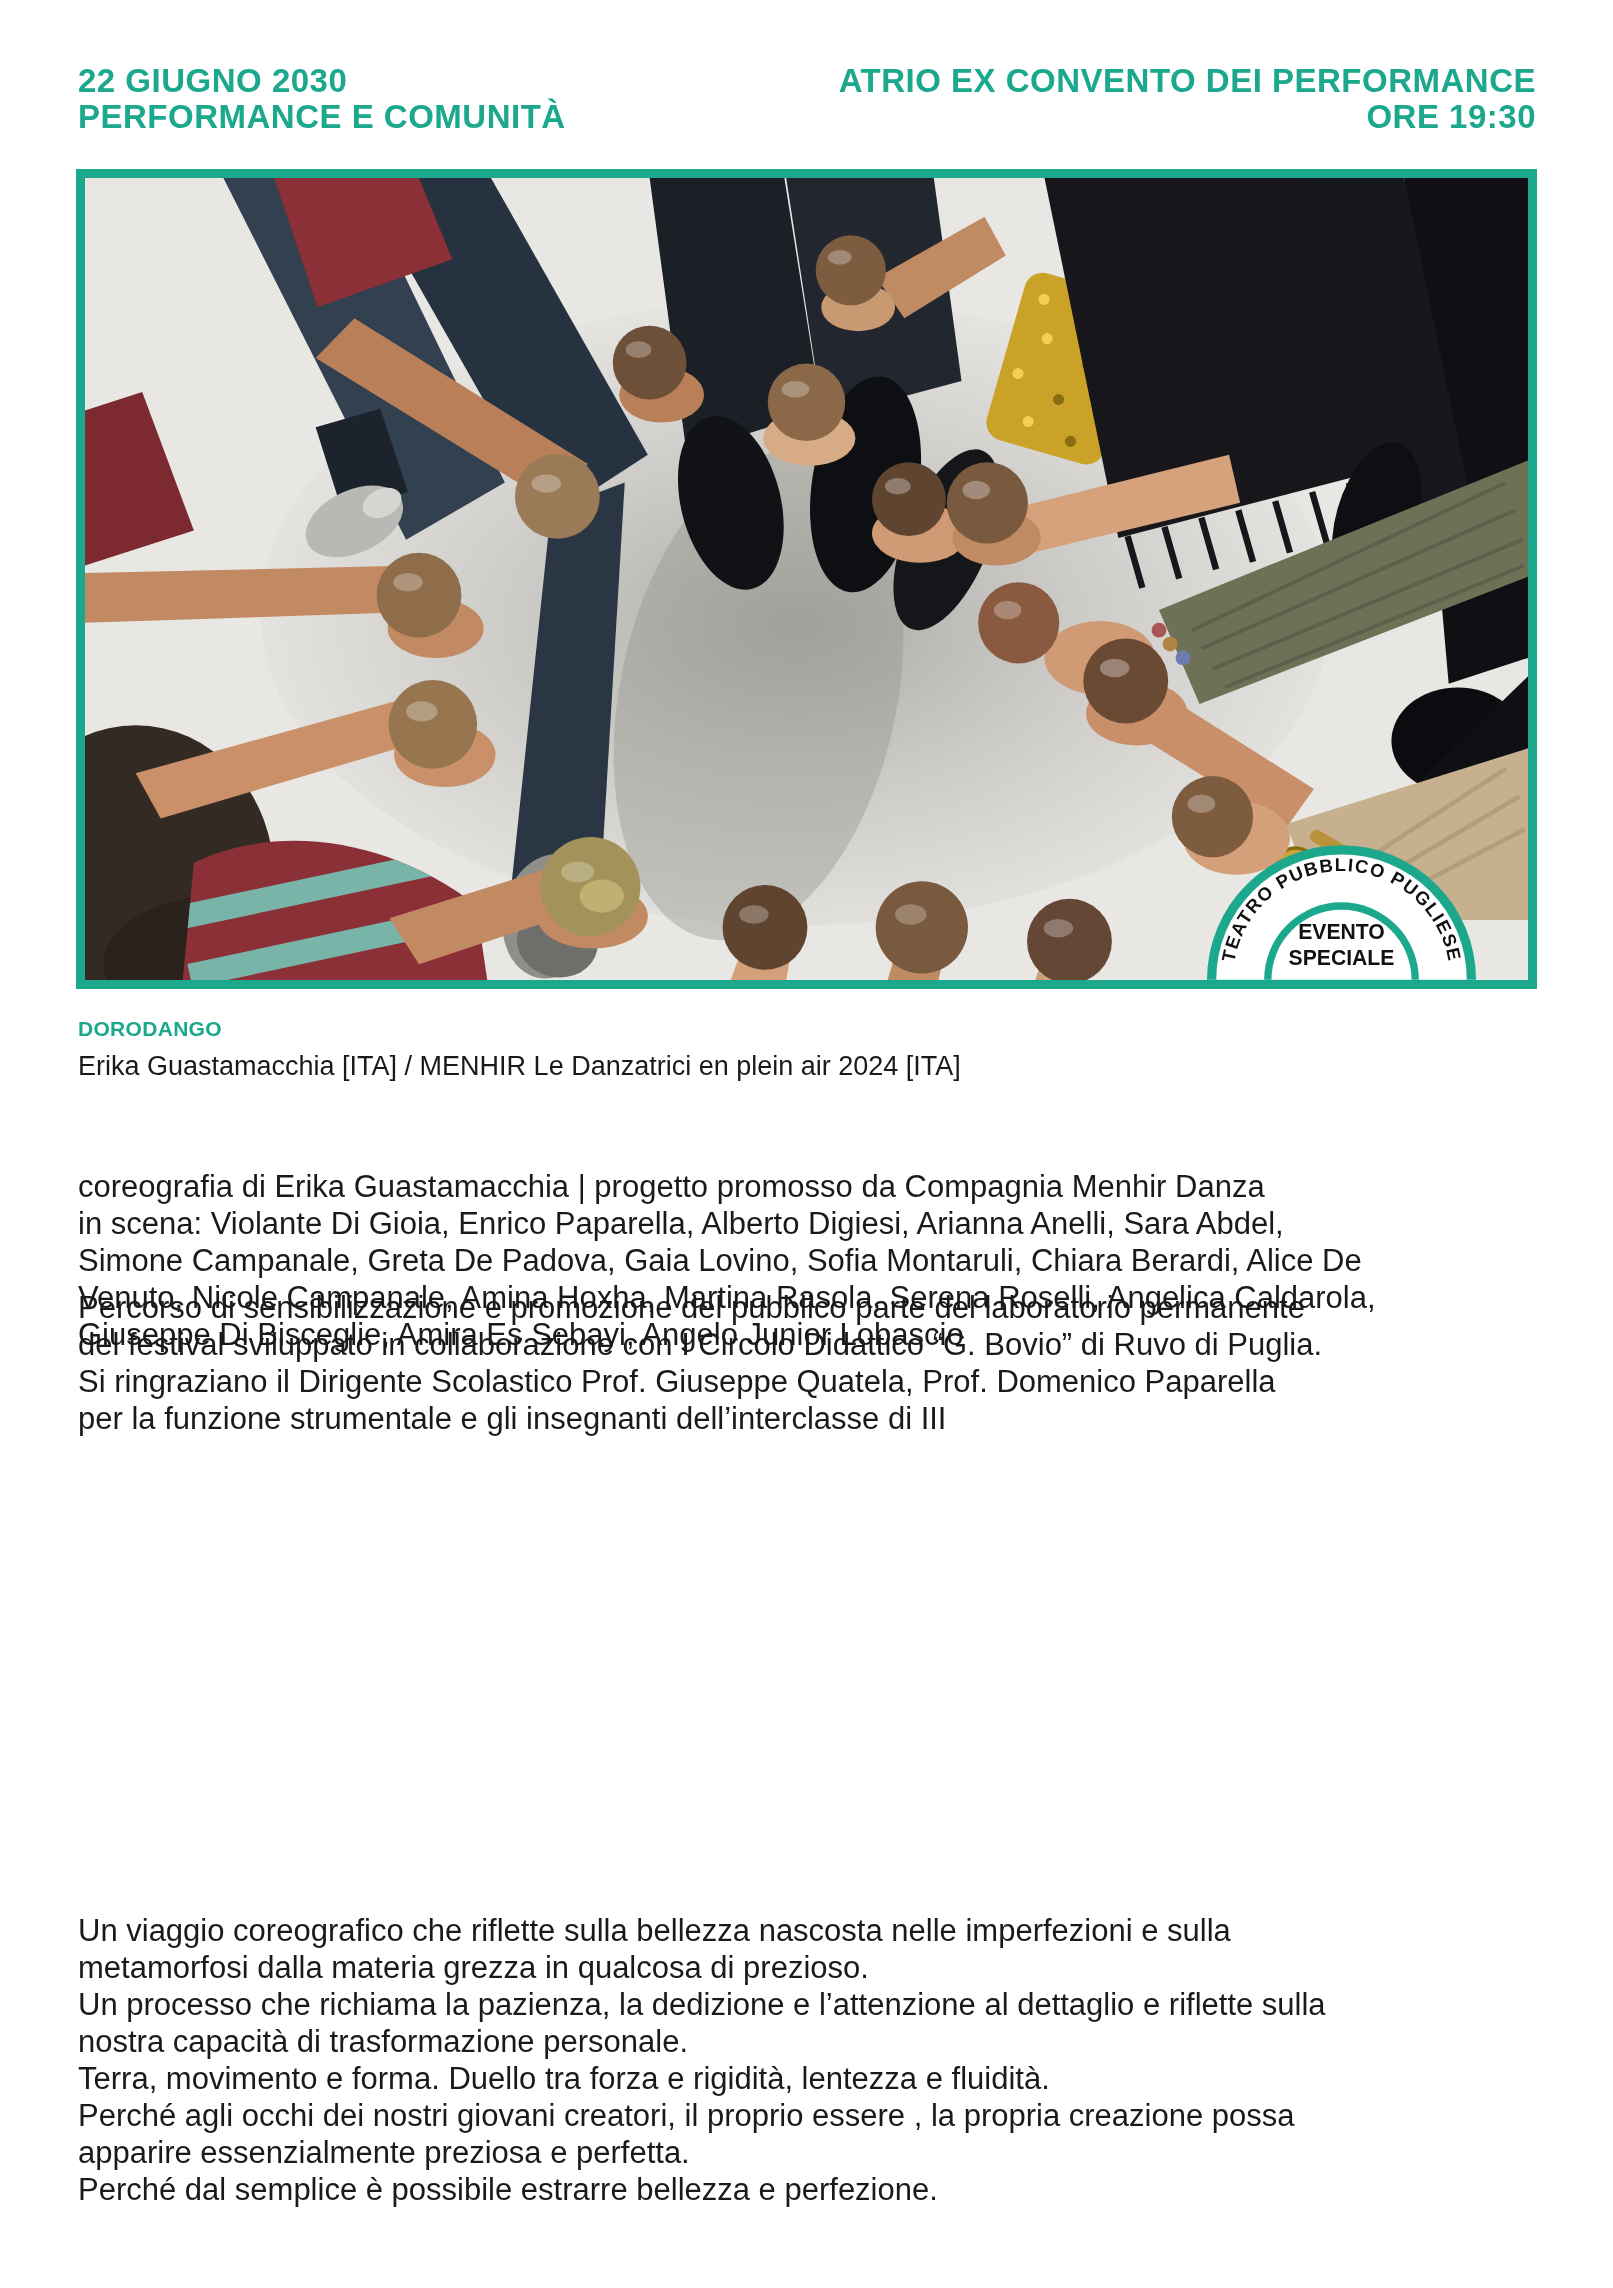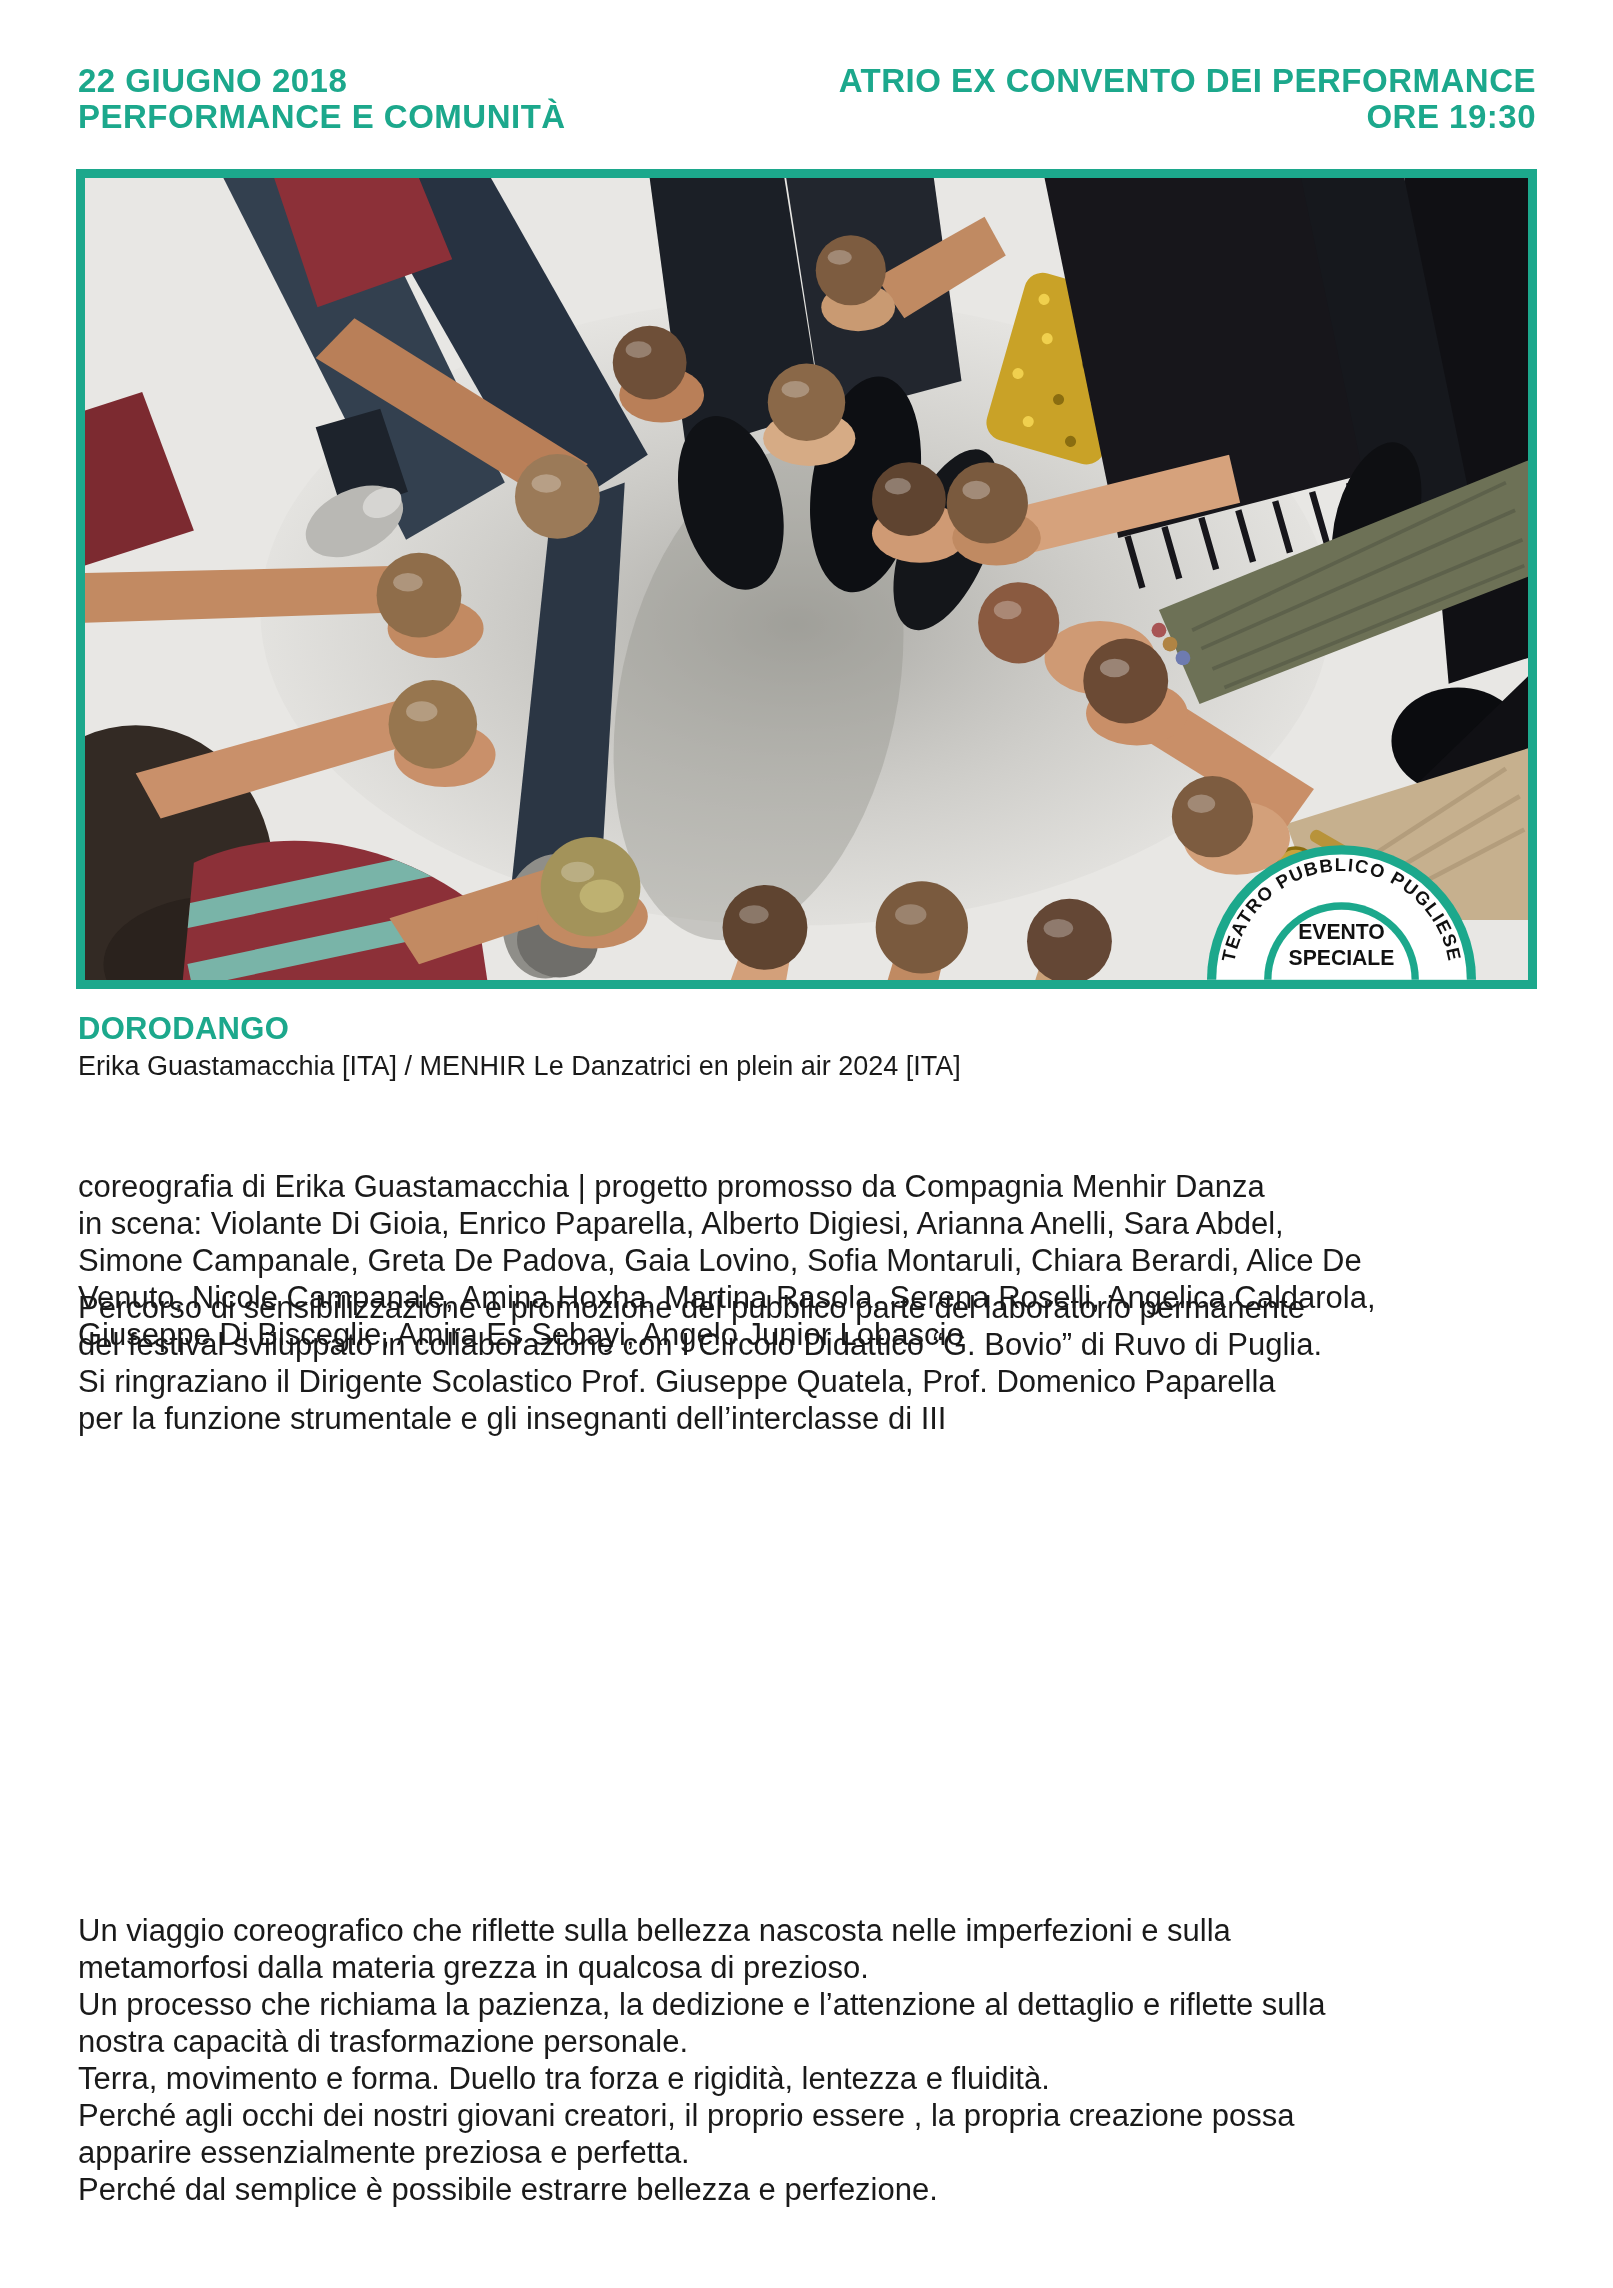--- a/index.html
+++ b/index.html
@@ -16,31 +16,31 @@
   .photo-frame{
     position:absolute;left:76px;top:169px;width:1443px;height:802px;
     border:9.2px solid #1ca88c;background:#e6e5e2;
   }
   .photo-frame svg.scene{display:block;width:100%;height:100%;}
   .badge{
     position:absolute;right:52px;bottom:0;width:269px;height:135px;
   }
   .badge text{font-family:"Liberation Sans",sans-serif;fill:#111;}
   .textcol{position:absolute;left:78px;width:1463px;white-space:pre;}
-  .title{top:1010px;font-size:31px;font-weight:700;line-height:37px;color:#1ca88c;letter-spacing:0.3px;}
+  .title{top:1010px;font-size:21px;font-weight:700;line-height:37px;color:#1ca88c;letter-spacing:0.3px;}
   .subtitle{top:1048px;font-size:27px;line-height:37px;}
   .para{font-size:31px;line-height:37px;}
   .credits{top:1128px;margin-top:40px;}
   .ack{top:1289px;}
   .description{top:1912px;}
 </style>
 </head>
 <body>
 
-<div class="hdr hdr-left"><span>22 GIUGNO 2018</span>
+<div class="hdr hdr-left"><span>22 GIUGNO 2030</span>
 <span>PERFORMANCE E COMUNITÀ</span></div>
 
 <div class="hdr hdr-right"><span>ATRIO EX CONVENTO DEI PERFORMANCE</span>
 <span>ORE 19:30</span></div>
 
 <div class="photo-frame">
   <svg class="scene" viewBox="0 0 1564 869" preserveAspectRatio="none">
     <defs>
       <radialGradient id="floorShadow" cx="50%" cy="52%" r="55%">
         <stop offset="0%" stop-color="#9d9c97" stop-opacity=".85"></stop>

